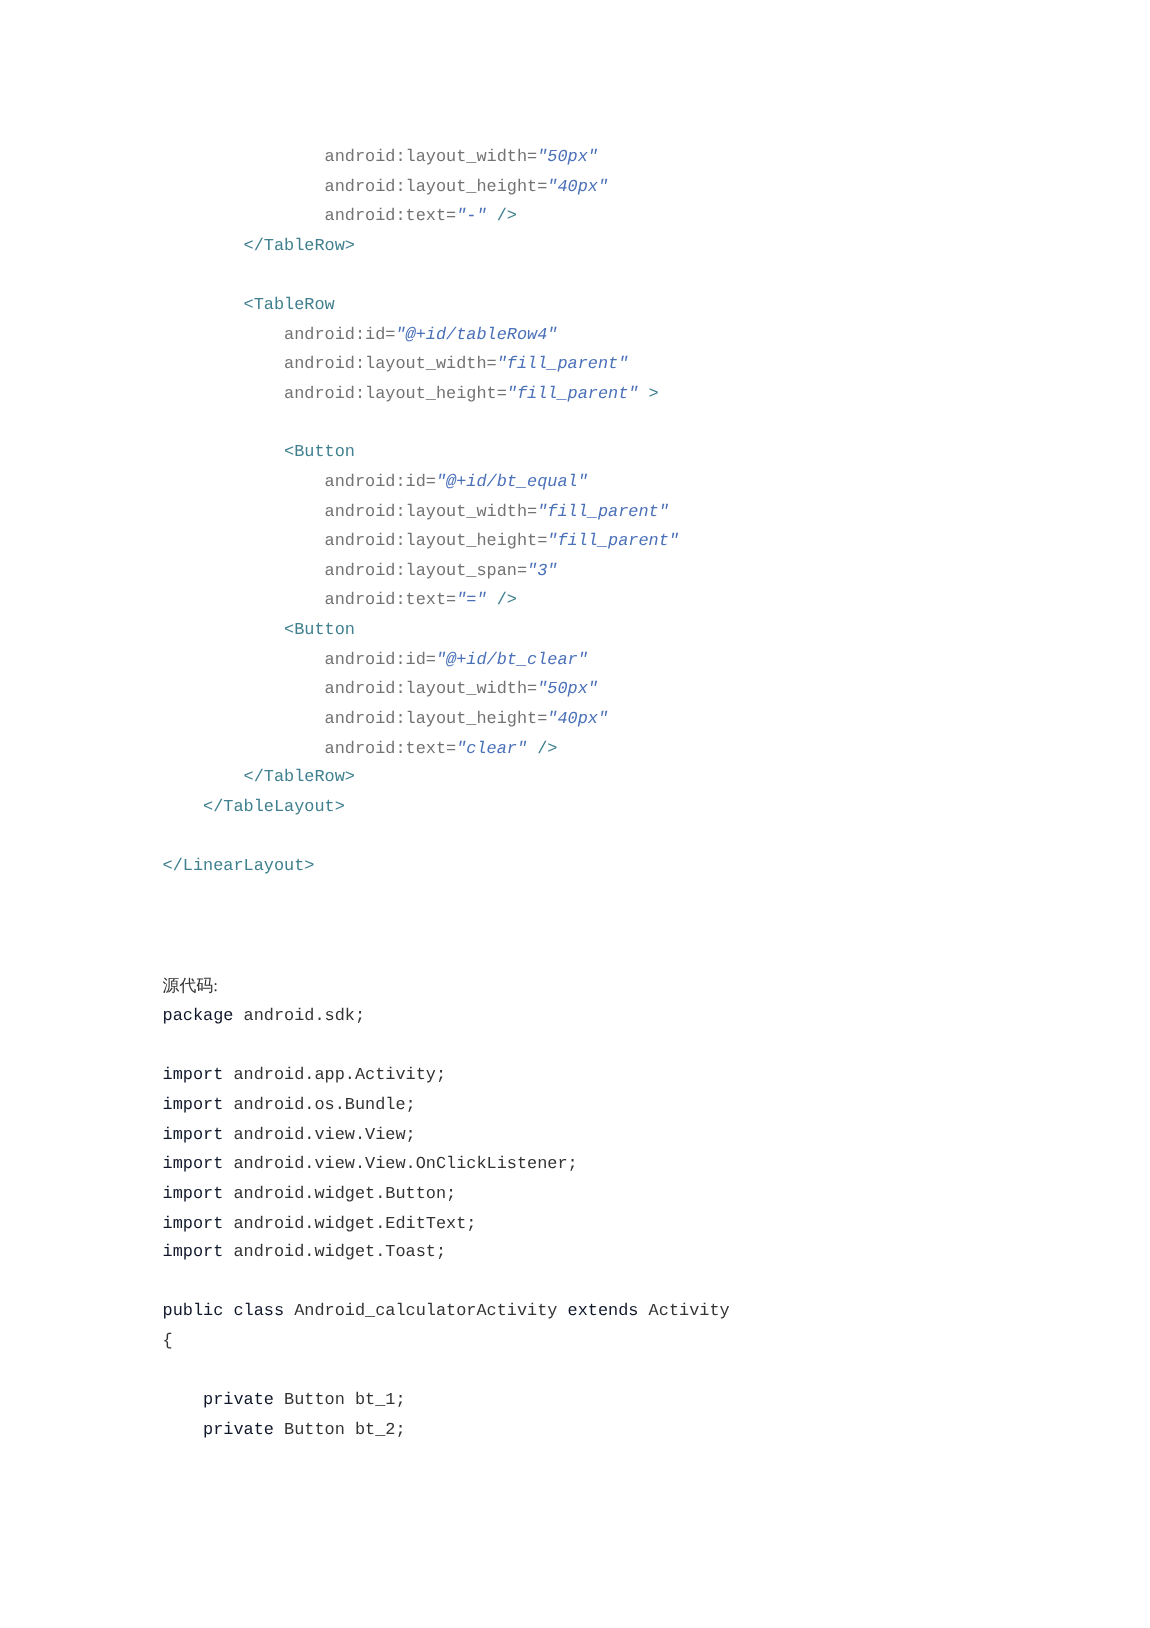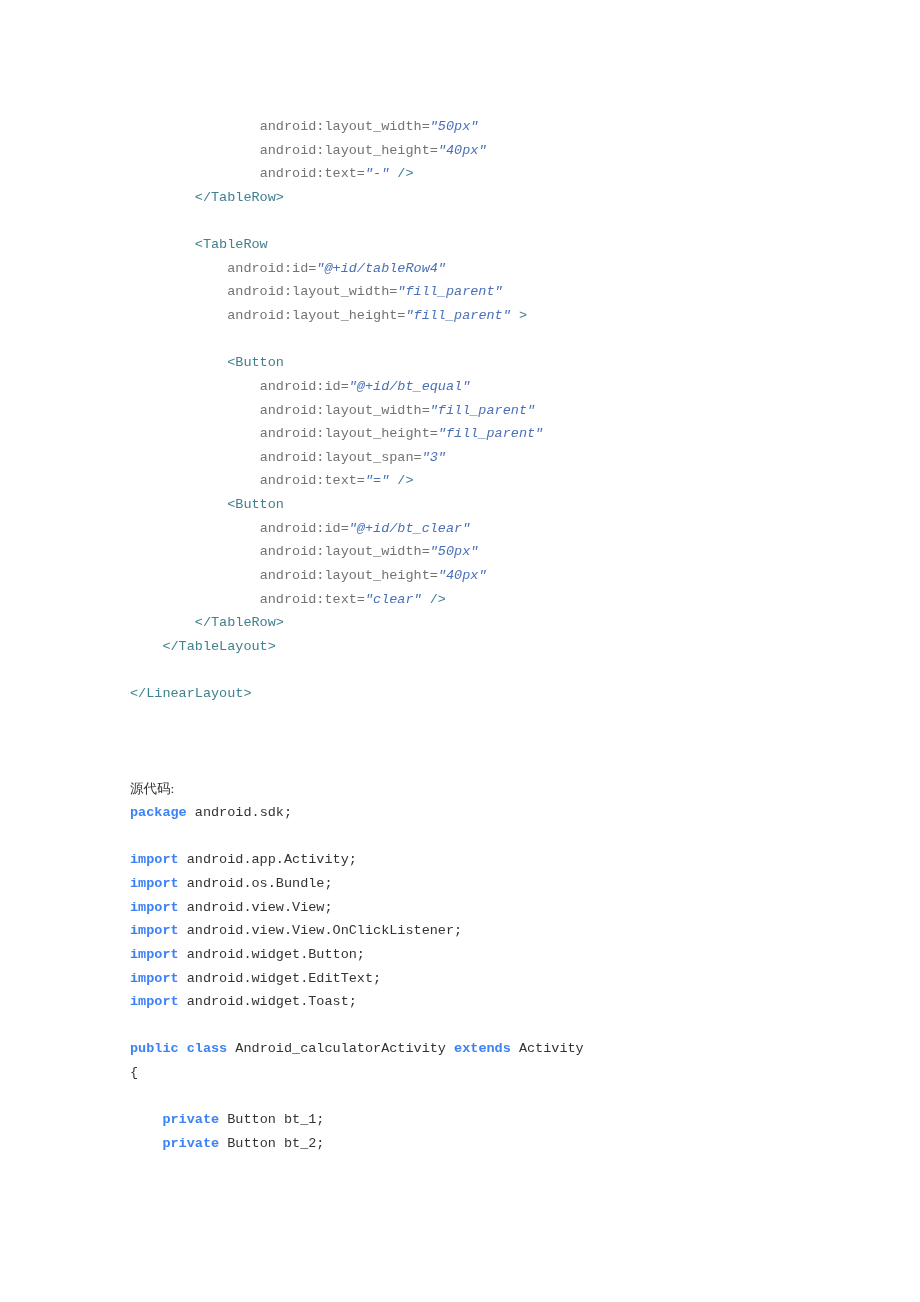--- a/index.html
+++ b/index.html
@@ -12,21 +12,21 @@
     line-height: 1.75;
     color: #000;
   }
   .page {
     padding: 115px 130px 150px 130px;
     white-space: pre;
   }
   .tag { color: #40808f; }
   .attrname { color: #737373; }
   .strval { color: #4a70b8; font-style: italic; }
-  .kw { color: #3b82f6; font-weight: bold; }
+  .kw { color: #0f172a; font-weight: normal; }
   .plain { color: #333; }
   .cjk { font-family: "SimSun", "宋体", serif; }
   .line { display: block; }
 </style>
 </head>
 <body>
 
 <div class="page" id="codeblock"><span class="line">                <span class="attrname">android:layout_width</span><span class="attrname">=</span><span class="strval">"50px"</span></span><span class="line">                <span class="attrname">android:layout_height</span><span class="attrname">=</span><span class="strval">"40px"</span></span><span class="line">                <span class="attrname">android:text</span><span class="attrname">=</span><span class="strval">"-"</span><span class="tag"> /&gt;</span></span><span class="line">        <span class="tag">&lt;/TableRow&gt;</span></span><span class="line">&nbsp;</span><span class="line">        <span class="tag">&lt;TableRow</span></span><span class="line">            <span class="attrname">android:id</span><span class="attrname">=</span><span class="strval">"@+id/tableRow4"</span></span><span class="line">            <span class="attrname">android:layout_width</span><span class="attrname">=</span><span class="strval">"fill_parent"</span></span><span class="line">            <span class="attrname">android:layout_height</span><span class="attrname">=</span><span class="strval">"fill_parent"</span><span class="tag"> &gt;</span></span><span class="line">&nbsp;</span><span class="line">            <span class="tag">&lt;Button</span></span><span class="line">                <span class="attrname">android:id</span><span class="attrname">=</span><span class="strval">"@+id/bt_equal"</span></span><span class="line">                <span class="attrname">android:layout_width</span><span class="attrname">=</span><span class="strval">"fill_parent"</span></span><span class="line">                <span class="attrname">android:layout_height</span><span class="attrname">=</span><span class="strval">"fill_parent"</span></span><span class="line">                <span class="attrname">android:layout_span</span><span class="attrname">=</span><span class="strval">"3"</span></span><span class="line">                <span class="attrname">android:text</span><span class="attrname">=</span><span class="strval">"="</span><span class="tag"> /&gt;</span></span><span class="line">            <span class="tag">&lt;Button</span></span><span class="line">                <span class="attrname">android:id</span><span class="attrname">=</span><span class="strval">"@+id/bt_clear"</span></span><span class="line">                <span class="attrname">android:layout_width</span><span class="attrname">=</span><span class="strval">"50px"</span></span><span class="line">                <span class="attrname">android:layout_height</span><span class="attrname">=</span><span class="strval">"40px"</span></span><span class="line">                <span class="attrname">android:text</span><span class="attrname">=</span><span class="strval">"clear"</span><span class="tag"> /&gt;</span></span><span class="line">        <span class="tag">&lt;/TableRow&gt;</span></span><span class="line">    <span class="tag">&lt;/TableLayout&gt;</span></span><span class="line">&nbsp;</span><span class="line"><span class="tag">&lt;/LinearLayout&gt;</span></span><span class="line">&nbsp;</span><span class="line">&nbsp;</span><span class="line">&nbsp;</span><span class="line"><span class="plain cjk">源代码:</span></span><span class="line"><span class="kw">package</span><span class="plain"> android.sdk;</span></span><span class="line">&nbsp;</span><span class="line"><span class="kw">import</span><span class="plain"> android.app.Activity;</span></span><span class="line"><span class="kw">import</span><span class="plain"> android.os.Bundle;</span></span><span class="line"><span class="kw">import</span><span class="plain"> android.view.View;</span></span><span class="line"><span class="kw">import</span><span class="plain"> android.view.View.OnClickListener;</span></span><span class="line"><span class="kw">import</span><span class="plain"> android.widget.Button;</span></span><span class="line"><span class="kw">import</span><span class="plain"> android.widget.EditText;</span></span><span class="line"><span class="kw">import</span><span class="plain"> android.widget.Toast;</span></span><span class="line">&nbsp;</span><span class="line"><span class="kw">public</span><span class="plain"> </span><span class="kw">class</span><span class="plain"> Android_calculatorActivity </span><span class="kw">extends</span><span class="plain"> Activity</span></span><span class="line"><span class="plain">{</span></span><span class="line">&nbsp;</span><span class="line">    <span class="kw">private</span><span class="plain"> Button bt_1;</span></span><span class="line">    <span class="kw">private</span><span class="plain"> Button bt_2;</span></span></div>
 
 </body></html>

